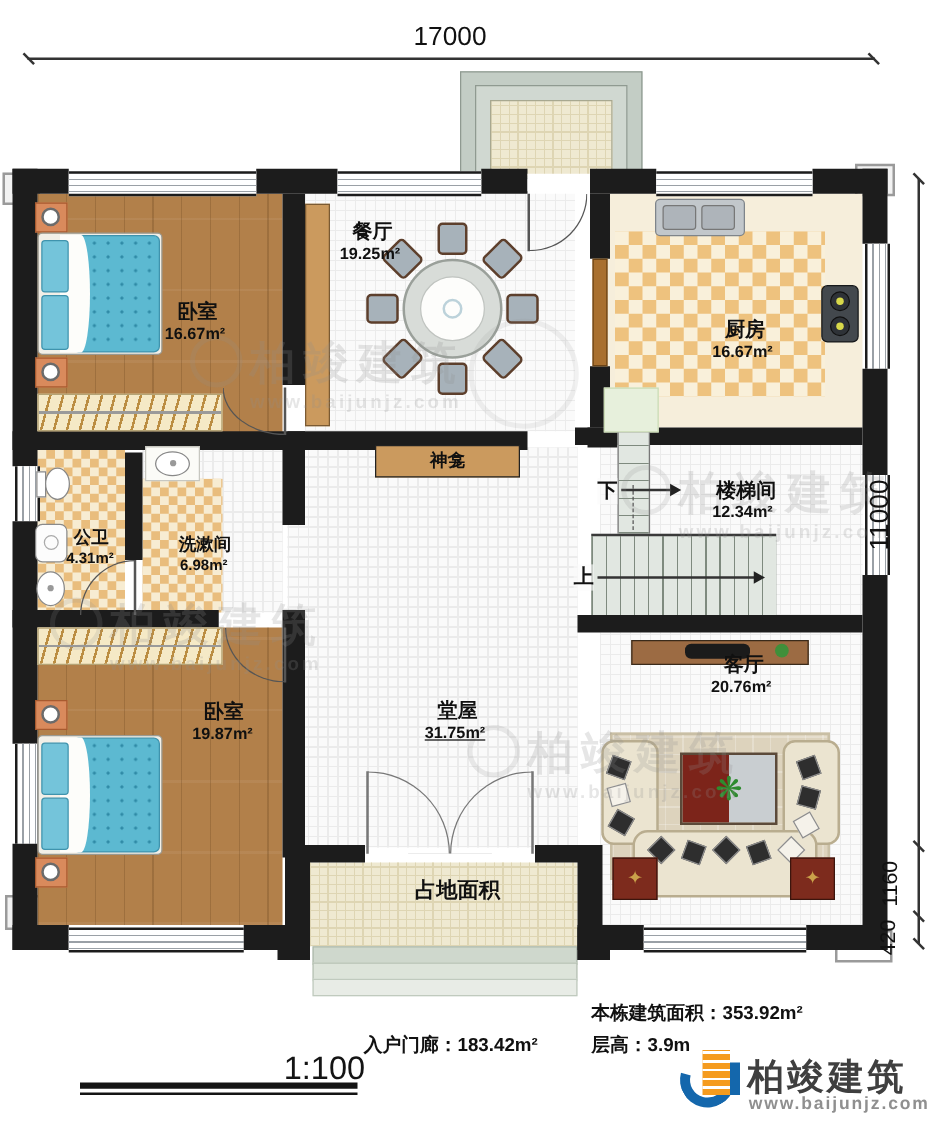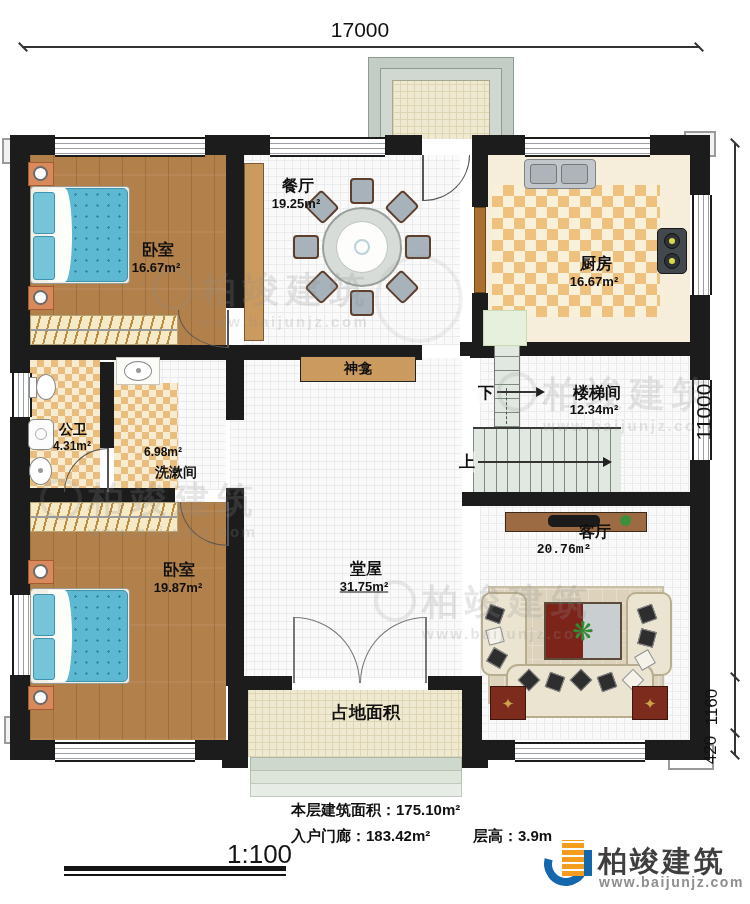--- a/index.html
+++ b/index.html
@@ -284,51 +284,51 @@
   </div>
 
   <div class="rname" style="left:158px;top:250px;">卧室</div>
   <div class="rarea" style="left:156px;top:267px;">16.67m²</div>
   <div class="rname" style="left:298px;top:186px;">餐厅</div>
   <div class="rarea" style="left:296px;top:203px;">19.25m²</div>
   <div class="rname" style="left:596px;top:264px;">厨房</div>
   <div class="rarea" style="left:594px;top:281px;">16.67m²</div>
   <div class="rname small" style="left:73px;top:430px;">公卫</div>
   <div class="rarea" style="left:72px;top:446px;font-size:12px;">4.31m²</div>
-  <div class="rname small" style="left:176px;top:436px;margin-top:37px;">洗漱间</div>
+  <div class="rname small" style="left:164px;top:436px;">洗漱间</div>
   <div class="rarea" style="left:163px;top:452px;font-size:12px;">6.98m²</div>
   <div class="rname" style="left:597px;top:393px;">楼梯间</div>
   <div class="rarea" style="left:594px;top:409px;">12.34m²</div>
   <div class="rname" style="left:179px;top:570px;">卧室</div>
   <div class="rarea" style="left:178px;top:587px;">19.87m²</div>
   <div class="rname" style="left:366px;top:569px;">堂屋</div>
   <div class="rarea" style="left:364px;top:586px;text-decoration:underline;">31.75m²</div>
   <div class="rname" style="left:595px;top:532px;">客厅</div>
-  <div class="rarea" style="left:564px;top:549px;font-family:Liberation Mono, monospace;">20.76m²</div>
+  <div class="rarea" style="left:593px;top:549px;">20.76m²</div>
   <div class="rname" style="left:366px;top:712px;font-size:17px;">占地面积</div>
 
   <div class="dimline" style="left:22px;top:46px;width:678px;height:2px;"></div>
   <div class="tick" style="left:17px;top:46px;"></div>
   <div class="tick" style="left:693px;top:46px;"></div>
   <div class="dimtxt" style="left:360px;top:18px;transform:translateX(-50%);">17000</div>
   <div class="dimline" style="left:734px;top:143px;width:2px;height:612px;"></div>
   <div class="tick" style="left:729px;top:142px;"></div>
   <div class="tick" style="left:729px;top:676px;"></div>
   <div class="tick" style="left:729px;top:732px;"></div>
   <div class="tick" style="left:729px;top:754px;"></div>
   <div class="dimtxtv" style="left:676px;top:400px;font-size:21px;">11000</div>
   <div class="dimtxtv" style="left:694px;top:697px;">1160</div>
   <div class="dimtxtv" style="left:697px;top:740px;">420</div>
 
   <div class="fscale" style="left:227px;top:839px;">1:100</div>
   <div class="abs" style="left:64px;top:866px;width:222px;height:5px;background:#141414;"></div>
   <div class="abs" style="left:64px;top:874px;width:222px;height:2px;background:#141414;"></div>
 
-  <div class="fstat" style="left:291px;top:801px;">
-    <span>本层建筑面积：</span><span>175.10m²</span>
+  <div class="fstat" style="left:473px;top:801px;">
+    <span>本栋建筑面积：</span><span>353.92m²</span>
   </div>
   <div class="fstat" style="left:291px;top:827px;">
     <span>入户门廊：</span><span>183.42m²</span>
   </div>
   <div class="fstat" style="left:473px;top:827px;">
     <span>层高：</span><span>3.9m</span>
   </div>
 
   <div class="abs" style="left:544px;top:836px;width:48px;height:58px;">
     <div class="abs" style="left:0px;top:6px;width:44px;height:44px;border:8px solid transparent;border-left-color:#1467ac;border-bottom-color:#1467ac;border-radius:50%;transform:rotate(-30deg);box-sizing:border-box;"></div>

